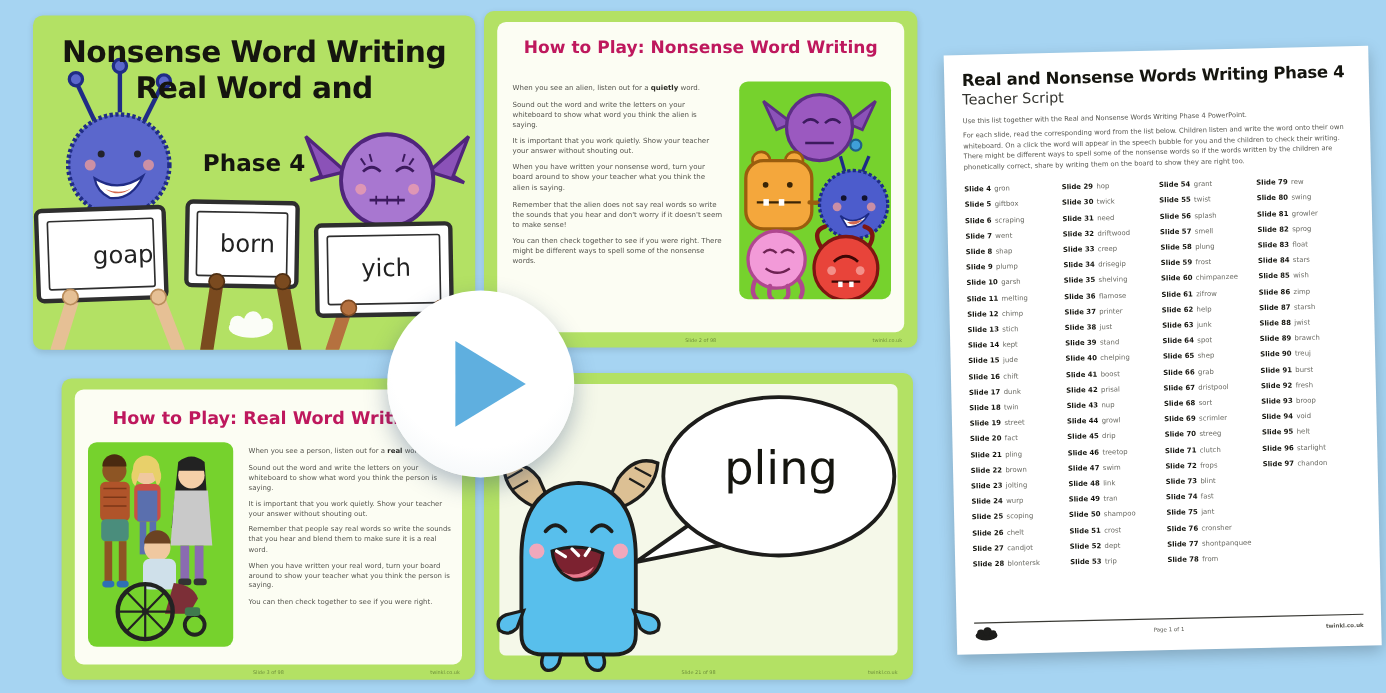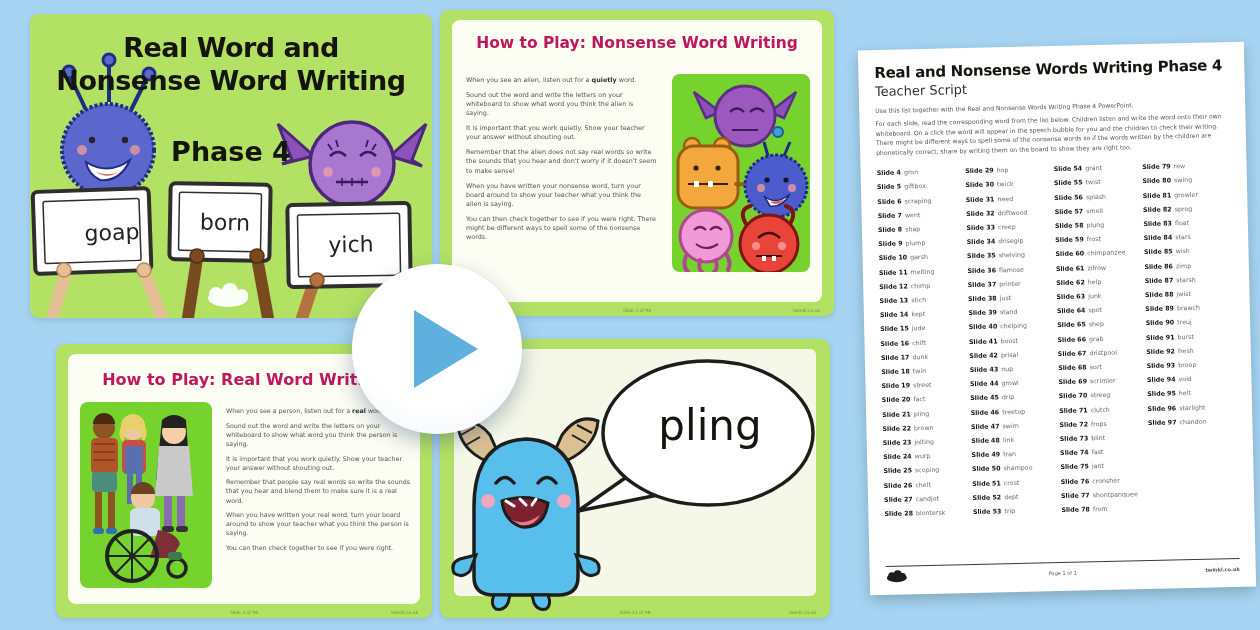--- a/index.html
+++ b/index.html
@@ -10,21 +10,21 @@
   #slide2{left:440px;top:10px;width:394px;height:306px;}
   #slide3{left:56px;top:344px;width:376px;height:274px;}
   #slide4{left:440px;top:339px;width:390px;height:279px;}
 
   .inner{position:absolute;left:12px;right:12px;top:10px;bottom:14px;background:#fcfdf3;border-radius:8px;}
   #slide4 .inner{left:14px;right:14px;top:10px;bottom:22px;background:#f5f8e9;border-radius:6px;}
 
   .s1-title{position:absolute;left:0;right:0;top:18px;text-align:center;font-weight:bold;
             font-size:27px;line-height:1.22;color:#15150f;letter-spacing:-.5px;}
   .s1-phase{position:absolute;left:0;right:0;top:122px;text-align:center;font-weight:bold;
-            font-size:27px;color:#15150f;}
+            font-size:21px;color:#15150f;}
   .board-word{position:absolute;font-size:22px;color:#222;text-align:center;}
   #bw1{left:22px;top:206px;width:120px;transform:rotate(-2deg);}
   #bw2{left:145px;top:196px;width:100px;transform:rotate(1deg);}
   #bw3{left:262px;top:218px;width:118px;transform:rotate(-1deg);}
 
   .howto-title{position:absolute;left:0;right:0;top:24px;text-align:center;font-weight:bold;
                font-size:15.5px;color:#be185d;}
   #slide3 .howto-title{font-size:16px;top:26px;}
 
   .paras{position:absolute;font-size:6.4px;line-height:1.45;color:#55554e;}
@@ -149,38 +149,38 @@
       </g>
 
       <g opacity=".95">
         <ellipse cx="198" cy="284" rx="20" ry="9" fill="#ffffff"></ellipse>
         <circle cx="186" cy="280" r="7" fill="#ffffff"></circle>
         <circle cx="200" cy="277" r="8" fill="#ffffff"></circle>
         <circle cx="212" cy="281" r="6" fill="#ffffff"></circle>
       </g>
     </svg>
     <div class="s1-title">
+      <div>Nonsense Word Writing</div>
       <div>Real Word and</div>
-      <div>Nonsense Word Writing</div>
     </div>
     <div class="s1-phase">Phase 4</div>
     <div class="board-word" id="bw1">goap</div>
     <div class="board-word" id="bw2">born</div>
     <div class="board-word" id="bw3">yich</div>
   </div>
 
   <div class="slide" id="slide2">
     <div class="inner"></div>
     <div class="howto-title">How to Play: Nonsense Word Writing</div>
     <div class="paras" id="s2-paras">
         <p>When you see an alien, listen out for a <b>quietly</b> word.</p>
         <p>Sound out the word and write the letters on your whiteboard to show what word you think the alien is saying.</p>
         <p>It is important that you work quietly. Show your teacher your answer without shouting out.</p>
+        <p>When you have written your nonsense word, turn your board around to show your teacher what you think the alien is saying.</p>
         <p>Remember that the alien does not say real words so write the sounds that you hear and don't worry if it doesn't seem to make sense!</p>
-        <p>When you have written your nonsense word, turn your board around to show your teacher what you think the alien is saying.</p>
         <p>You can then check together to see if you were right. There might be different ways to spell some of the nonsense words.</p>
       </div>
     <div class="green-panel" id="s2-monsters">
       <svg width="138" height="198" viewBox="0 0 138 198">
         <g>
           <path d="M48 38 L22 18 L34 44 Z" fill="#8b52b8" stroke="#5d2e85" stroke-width="2.5"></path>
           <path d="M98 38 L124 18 L112 44 Z" fill="#8b52b8" stroke="#5d2e85" stroke-width="2.5"></path>
           <circle cx="73" cy="42" r="30" fill="#9b59c0" stroke="#5d2e85" stroke-width="3"></circle>
           <path d="M58 38 q7 -7 14 0 M78 38 q7 -7 14 0" fill="none" stroke="#3c1a5e" stroke-width="2.2"></path>
           <path d="M60 56 h26" stroke="#3c1a5e" stroke-width="2.2"></path>

